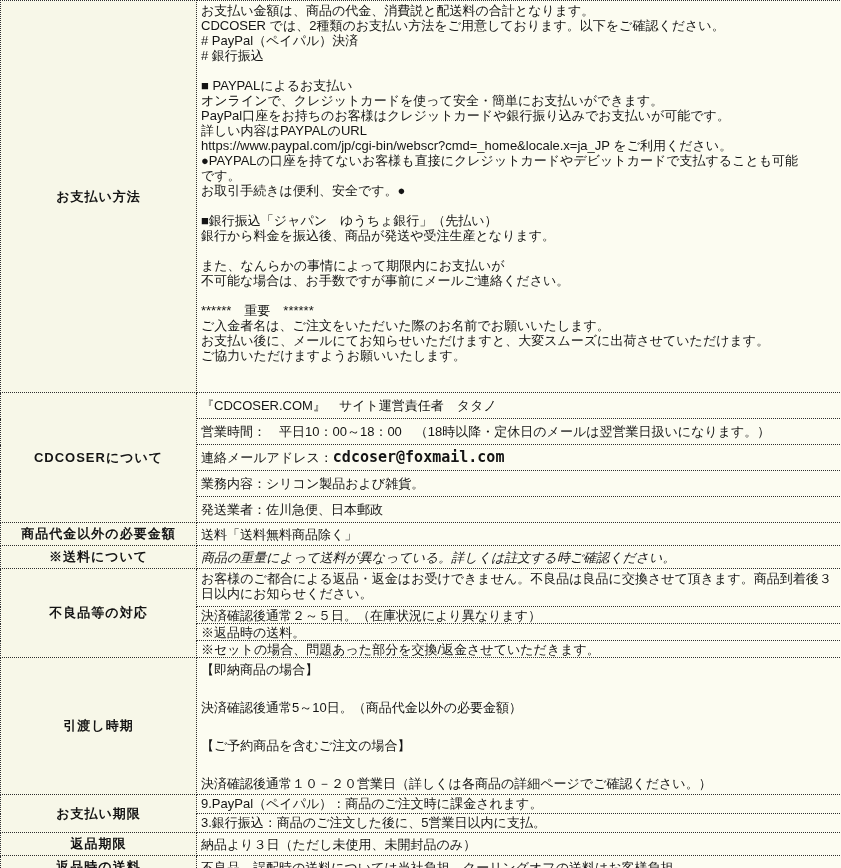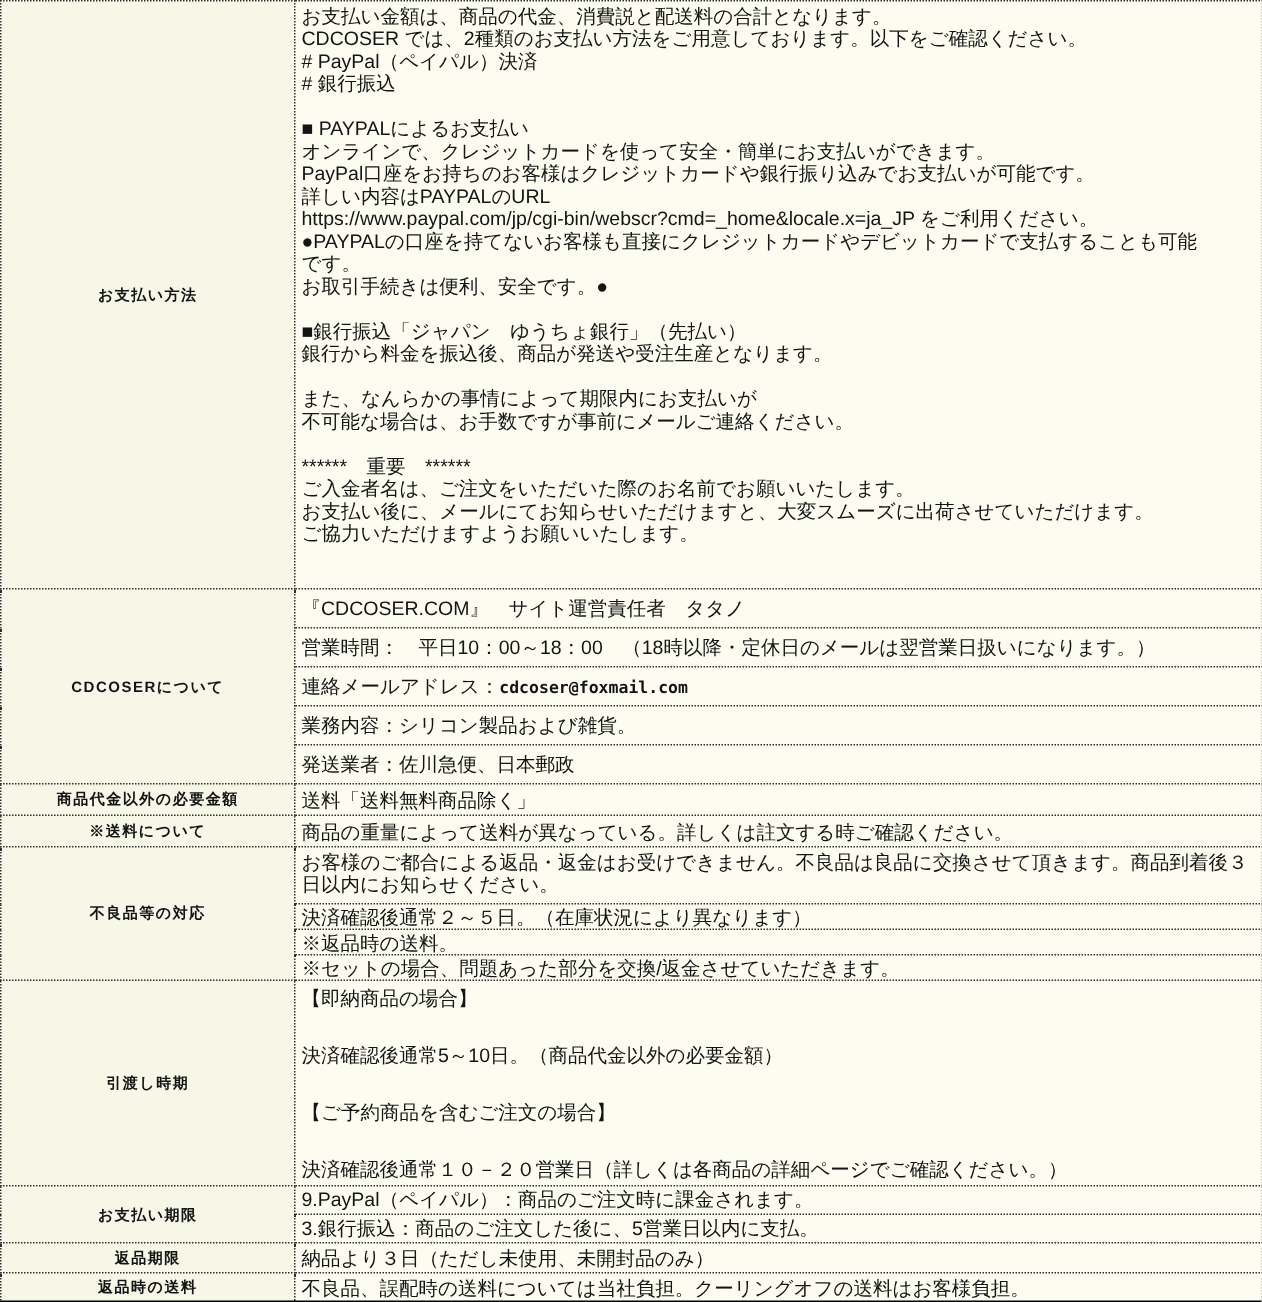--- a/index.html
+++ b/index.html
@@ -13,21 +13,21 @@
     border: 1px dotted #2e2e2e;
     border-bottom: 2px solid #000000;
     background: #fcfcf1;
   }
   col.c-head { width: 196px; }
   col.c-body { width: 645px; }
 
   th.row-header {
     background: #f7f7e8;
     border: 1px dotted #2e2e2e;
-    font-size: 10px;
+    font-size: 13px;
     font-weight: 700;
     text-align: center;
     vertical-align: middle;
     letter-spacing: 1px;
     padding: 2px;
   }
   td.cell {
     background: #fcfcf1;
     border: 1px dotted #2e2e2e;
     font-size: 13px;
@@ -36,32 +36,32 @@
     padding: 2px 3px 1px 4px;
     overflow: hidden;
   }
   td.cell.v-mid { vertical-align: middle; padding-top: 1px; }
 
   .pre { white-space: pre-line; }
 
   td.payment-cell   { height: 392px; margin-left: 48px; }
   td.about-cell     { height: 26px; }
   td.extra-cell     { height: 21px; }
-  td.shipnote-cell  { height: 21px; }
+  td.shipnote-cell  { height: 21px; font-style: italic; }
   td.defect-first   { height: 38px; }
   td.defect-line    { height: 15px; line-height: 13px; }
   td.delivery-cell  { height: 131px; line-height: 19px; }
   td.deadline-cell  { height: 19px; line-height: 14px; }
   td.return-cell    { height: 20px; }
   td.retship-cell   { height: 19px; }
 
   .email {
     font-weight: 700;
     font-family: "DejaVu Sans Mono", monospace;
-    font-size: 11px;
+    font-size: 15px;
   }
 </style>
 </head>
 <body>
 
 <table class="shop-table">
   <colgroup>
       <col class="c-head">
       <col class="c-body">
     </colgroup>

